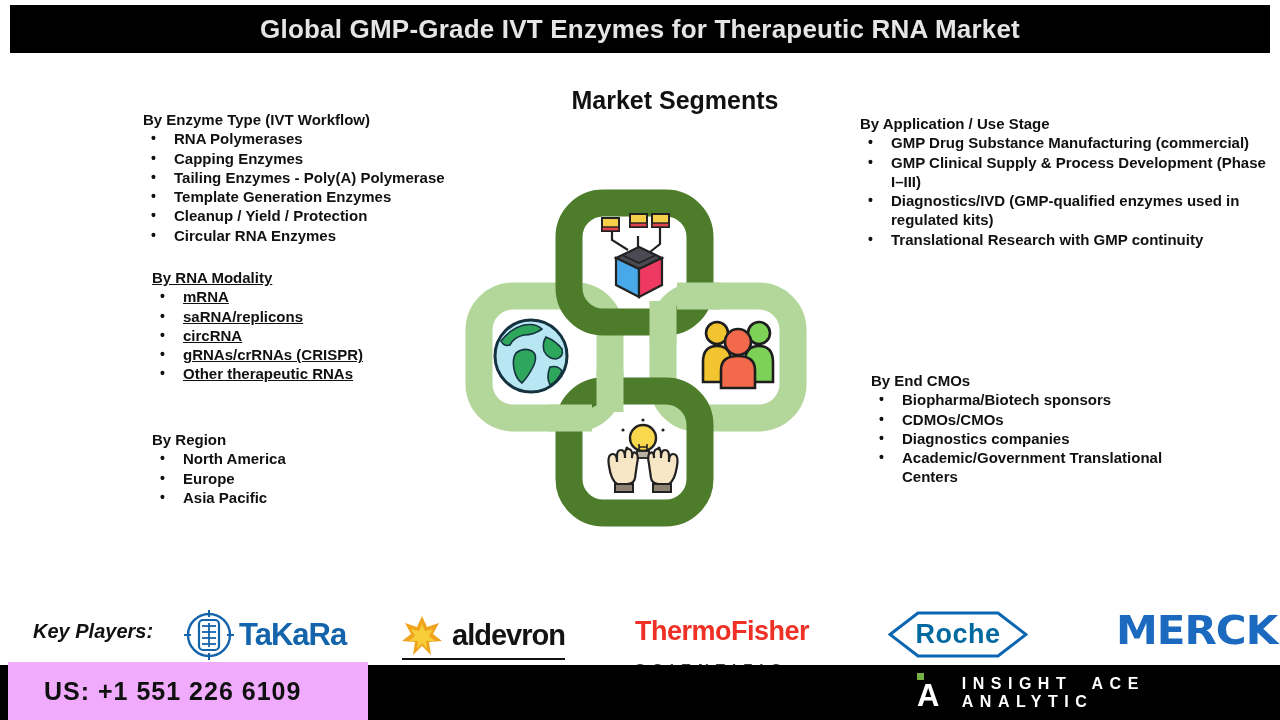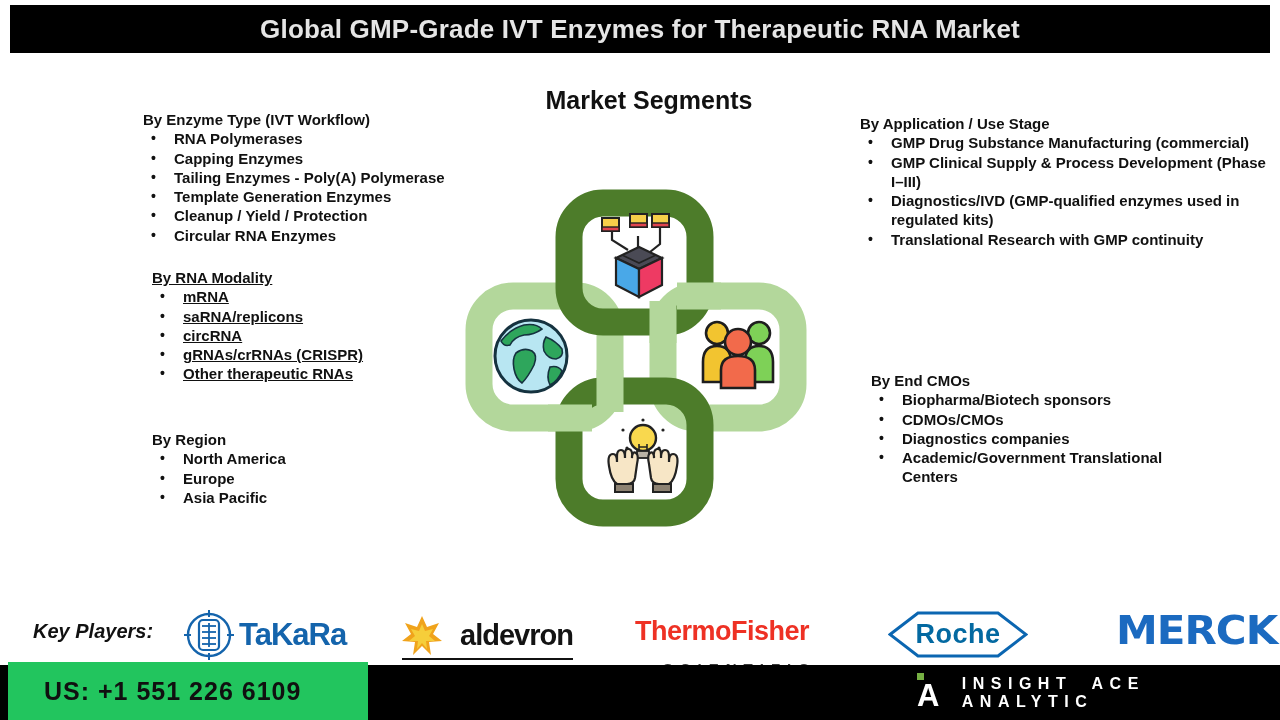--- a/index.html
+++ b/index.html
@@ -6,21 +6,21 @@
   html,body { width:1280px; height:720px; background:#ffffff; overflow:hidden;
               font-family:"Liberation Sans", sans-serif; }
   .stage { position:relative; width:1280px; height:720px; background:#fff; }
 
   
   .banner { position:absolute; left:10px; right:10px; top:5px; height:48px;
             background:#000; color:#e5e5e5; display:flex; align-items:center; justify-content:center; }
   .banner h1 { font-size:26px; font-weight:bold; letter-spacing:.2px; }
 
   
-  .mkt-heading { position:absolute; left:449px; top:86px; width:400px; text-align:center;
+  .mkt-heading { position:absolute; left:475px; top:86px; width:400px; text-align:center;
                  font-size:25px; font-weight:bold; color:#111; }
 
   
   .seg { position:absolute; color:#111; font-weight:bold; font-size:15px; line-height:19.3px; }
   .seg h2 { font-size:15px; font-weight:bold; margin-bottom:0; }
   .seg ul { list-style:none; }
   .seg li { position:relative; padding-left:31px; }
   .seg li::before { content:"\2022"; position:absolute; left:8px; top:0; font-size:14px; }
   .seg-enzyme   { left:143px; top:110px; width:346px; }
   .seg-modality { left:152px; top:268px; width:320px;text-decoration:underline; }
@@ -31,35 +31,35 @@
 
   
   .chain-wrap { position:absolute; left:465px; top:188px; width:348px; height:348px; }
 
   
   .kp-label { position:absolute; left:33px; top:620px; font-size:20px; font-weight:bold;
               font-style:italic; color:#111; }
   .logo { position:absolute; display:flex; align-items:center; }
   .takara { left:184px; top:610px; height:50px; gap:5px; }
   .takara .takara-text { font-size:31px; font-weight:bold; color:#1464ac; letter-spacing:-1px; }
-  .aldevron { left:402px; top:616px; height:44px; gap:18px; border-bottom:2px solid #111; padding-bottom:3px; }
+  .aldevron { left:402px; top:616px; height:44px; gap:10px; border-bottom:2px solid #111; padding-bottom:3px; }
   .aldevron .aldevron-text { font-size:29px; font-weight:bold; color:#131313; letter-spacing:-1px; }
-  .thermo { left:635px; top:616px; flex-direction:column; align-items:flex-end; gap:13px; }
+  .thermo { left:635px; top:616px; flex-direction:column; align-items:flex-start; gap:13px; }
   .thermo .tf-line1 { font-size:27px; font-weight:bold; color:#ee3124; letter-spacing:-.5px; }
   .thermo .tf-line2 { font-size:15px; font-weight:bold; color:#3a3a3a; letter-spacing:7px; margin-right:-7px; }
   .roche { left:888px; top:611px; width:140px; height:47px; position:absolute; }
   .roche .roche-text { position:absolute; left:0; right:0; top:8px; text-align:center;
                        font-size:27px; font-weight:bold; color:#0369a1; letter-spacing:.5px; }
   .merck { left:1116px; top:606px; }
   .merck .merck-text { font-size:42px; font-weight:800; color:#1b6ac0; letter-spacing:-1px;
                        font-family:"DejaVu Sans", sans-serif; transform:scaleY(.92); }
 
   
   .footer-bar { position:absolute; left:0; right:0; top:665px; height:55px; background:#000; }
-  .phone-box { position:absolute; left:8px; top:662px; width:360px; height:58px; background:#22c55e;
+  .phone-box { position:absolute; left:8px; top:662px; width:360px; height:58px; background:#f0abfc;
                display:flex; align-items:center; }
   .phone-box .phone { margin-left:36px; font-size:25px; font-weight:bold; color:#101010; letter-spacing:1px; }
   .brand { position:absolute; left:915px; top:665px; height:55px; display:flex; align-items:center; gap:22px; }
   .brand-mark { position:relative; width:26px; height:36px; }
   .brand-mark .a-glyph { position:absolute; left:2px; bottom:0; color:#fff; font-size:31px;
                          font-weight:bold; line-height:1; }
   .brand-mark .green-sq { position:absolute; left:2px; top:-2px; width:7px; height:7px; background:#76b043; }
   .brand-text { color:#fff; font-size:16px; font-weight:bold; letter-spacing:6.5px; word-spacing:9px; }
 </style>
 </head>

